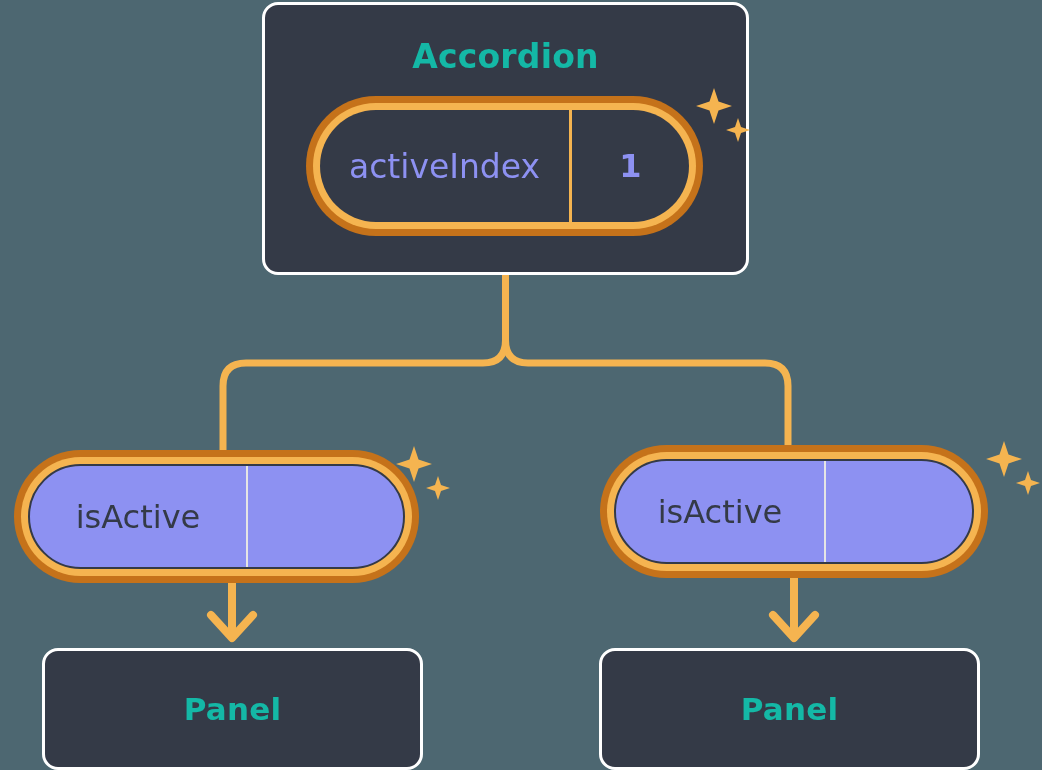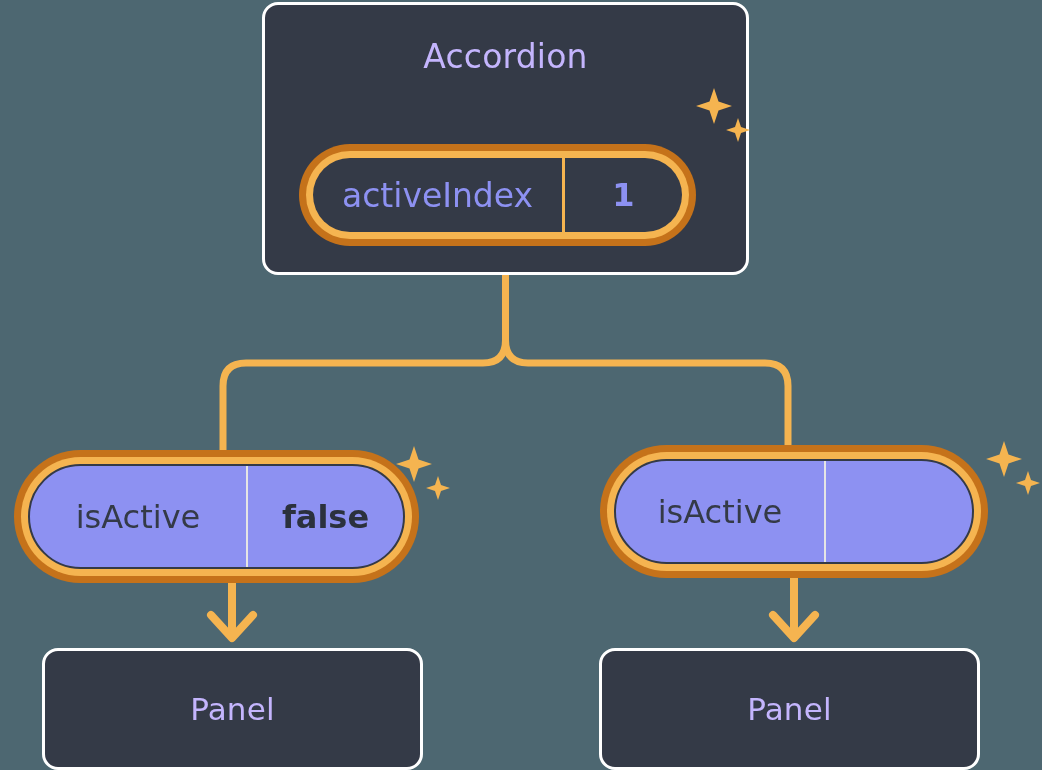--- a/index.html
+++ b/index.html
@@ -35,23 +35,23 @@
     position: absolute;
     background: #343a47;
     border: 3px solid #ffffff;
     border-radius: 16px;
     box-sizing: border-box;
     display: flex;
     align-items: flex-start;
     justify-content: center;
   }
   .card-title {
-    color: #c4b5fd;
+    color: #14b8a6;
     font-size: 33px;
-    font-weight: 400;
+    font-weight: 700;
     letter-spacing: 0.2px;
     white-space: nowrap;
   }
   .card.panel {
     align-items: center;
     text-align: right;
   }
   .card.panel .card-title {
     font-size: 31px;
   }
@@ -107,25 +107,24 @@
   }
   .pill-key, .pill-val {
     display: flex;
     align-items: center;
     justify-content: center;
     white-space: nowrap;
   }
 
   
   #pill-active-index {
-    left: 299px;
+    left: 306px;
     top: 96px;
     width: 397px;
-    height: 102px;
-    margin-top: 48px;
+    height: 140px;
   }
   #pill-active-index .pill-body {
     background: #343a47;
   }
   #pill-active-index .pill-key {
     flex: 0 0 249px;
     border-right: 3px solid #f5b450;
     color: #8d91f2;
     font-size: 33px;
     font-weight: 400;
@@ -226,21 +225,20 @@
 
   <svg id="sparkles-top" class="sparkles" width="64" height="64" viewBox="0 0 64 64">
     <path d="M22 4 L26.5 17.5 L40 22 L26.5 26.5 L22 40 L17.5 26.5 L4 22 L17.5 17.5 Z" fill="#f5b450"></path>
     <path d="M46 34 L49 43 L58 46 L49 49 L46 58 L43 49 L34 46 L43 43 Z" fill="#f5b450"></path>
   </svg>
 
   <div id="pill-is-active-false" class="pill-wrap pill-lilac">
     <div class="pill-ring">
       <div class="pill-body">
         <div class="pill-key">isActive</div>
-        <div class="pill-val">false</div>
       </div>
     </div>
   </div>
 
   <svg id="sparkles-left" class="sparkles" width="64" height="64" viewBox="0 0 64 64">
     <path d="M22 4 L26.5 17.5 L40 22 L26.5 26.5 L22 40 L17.5 26.5 L4 22 L17.5 17.5 Z" fill="#f5b450"></path>
     <path d="M46 34 L49 43 L58 46 L49 49 L46 58 L43 49 L34 46 L43 43 Z" fill="#f5b450"></path>
   </svg>
 
   <div id="card-panel-left" class="card panel">

